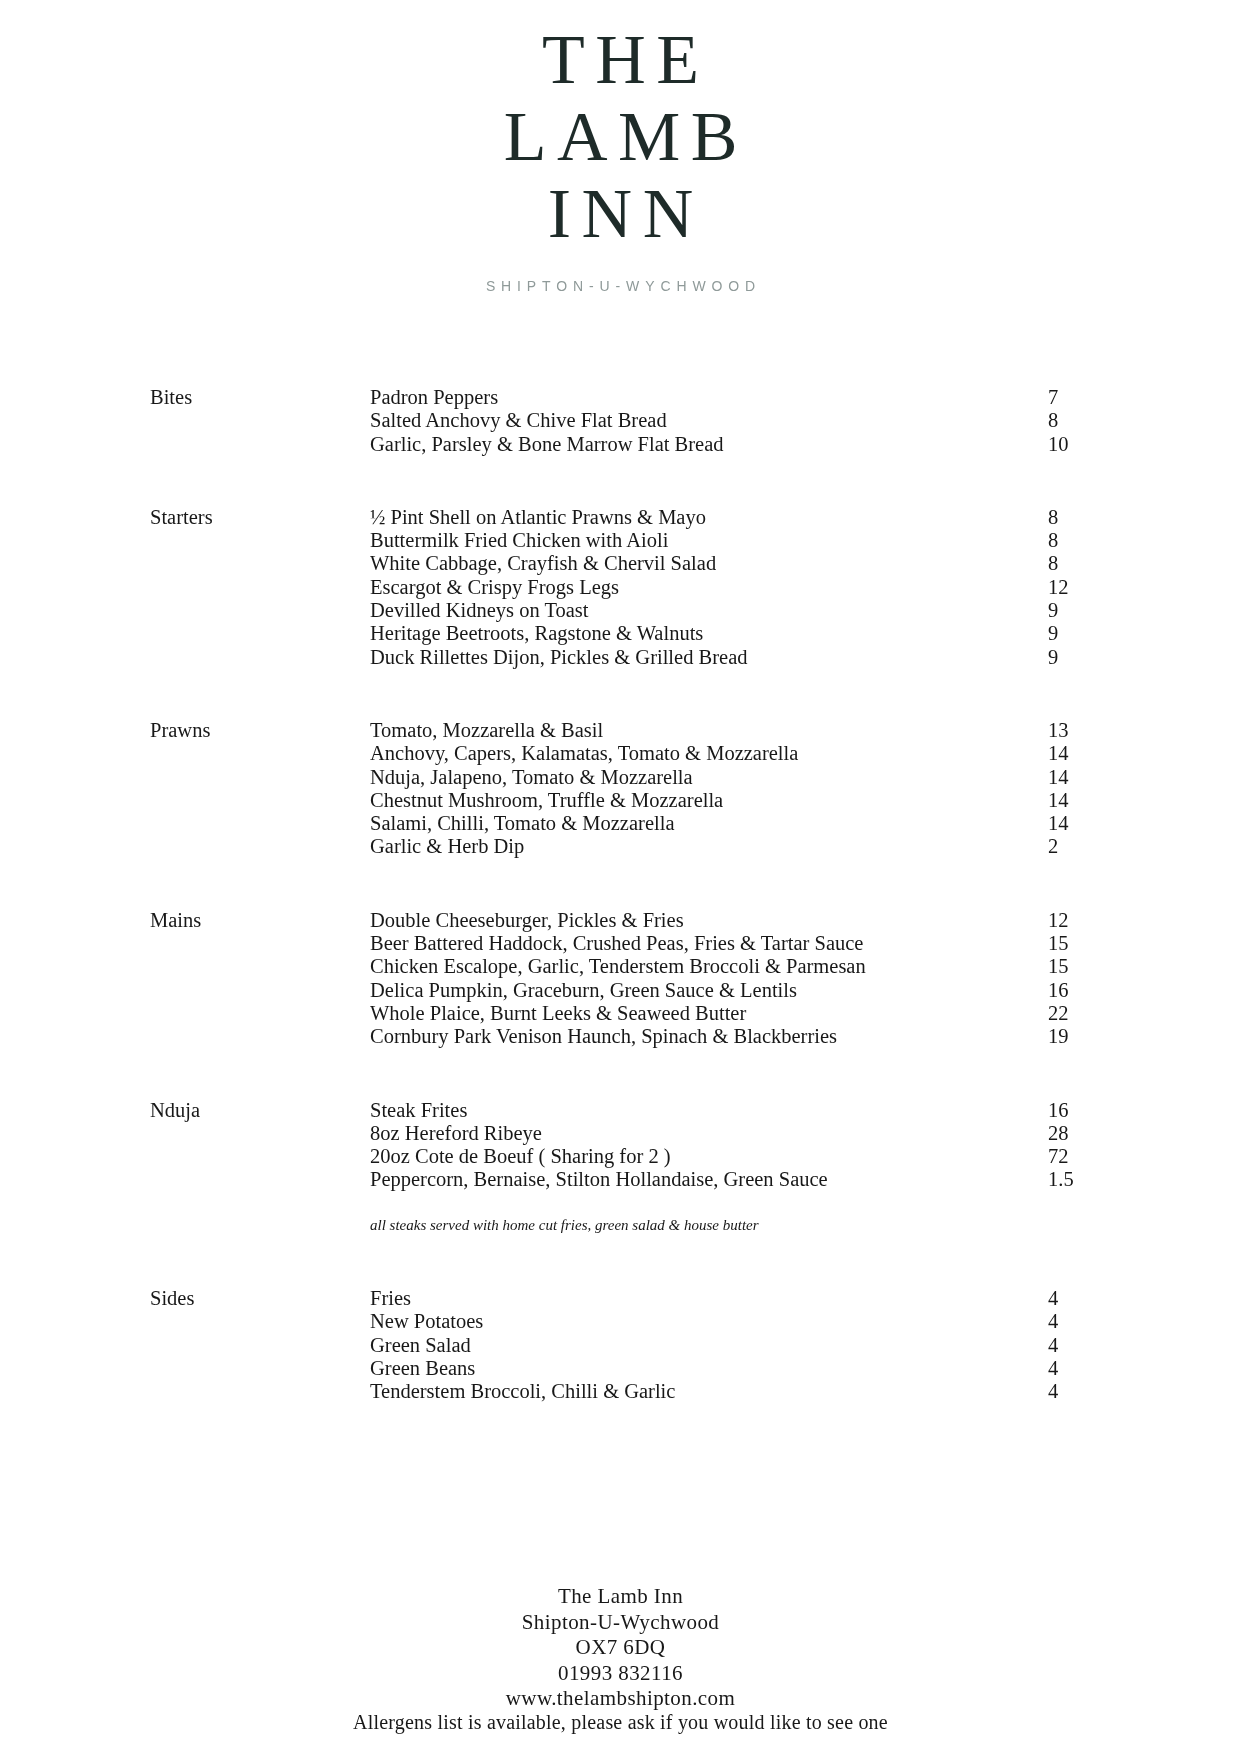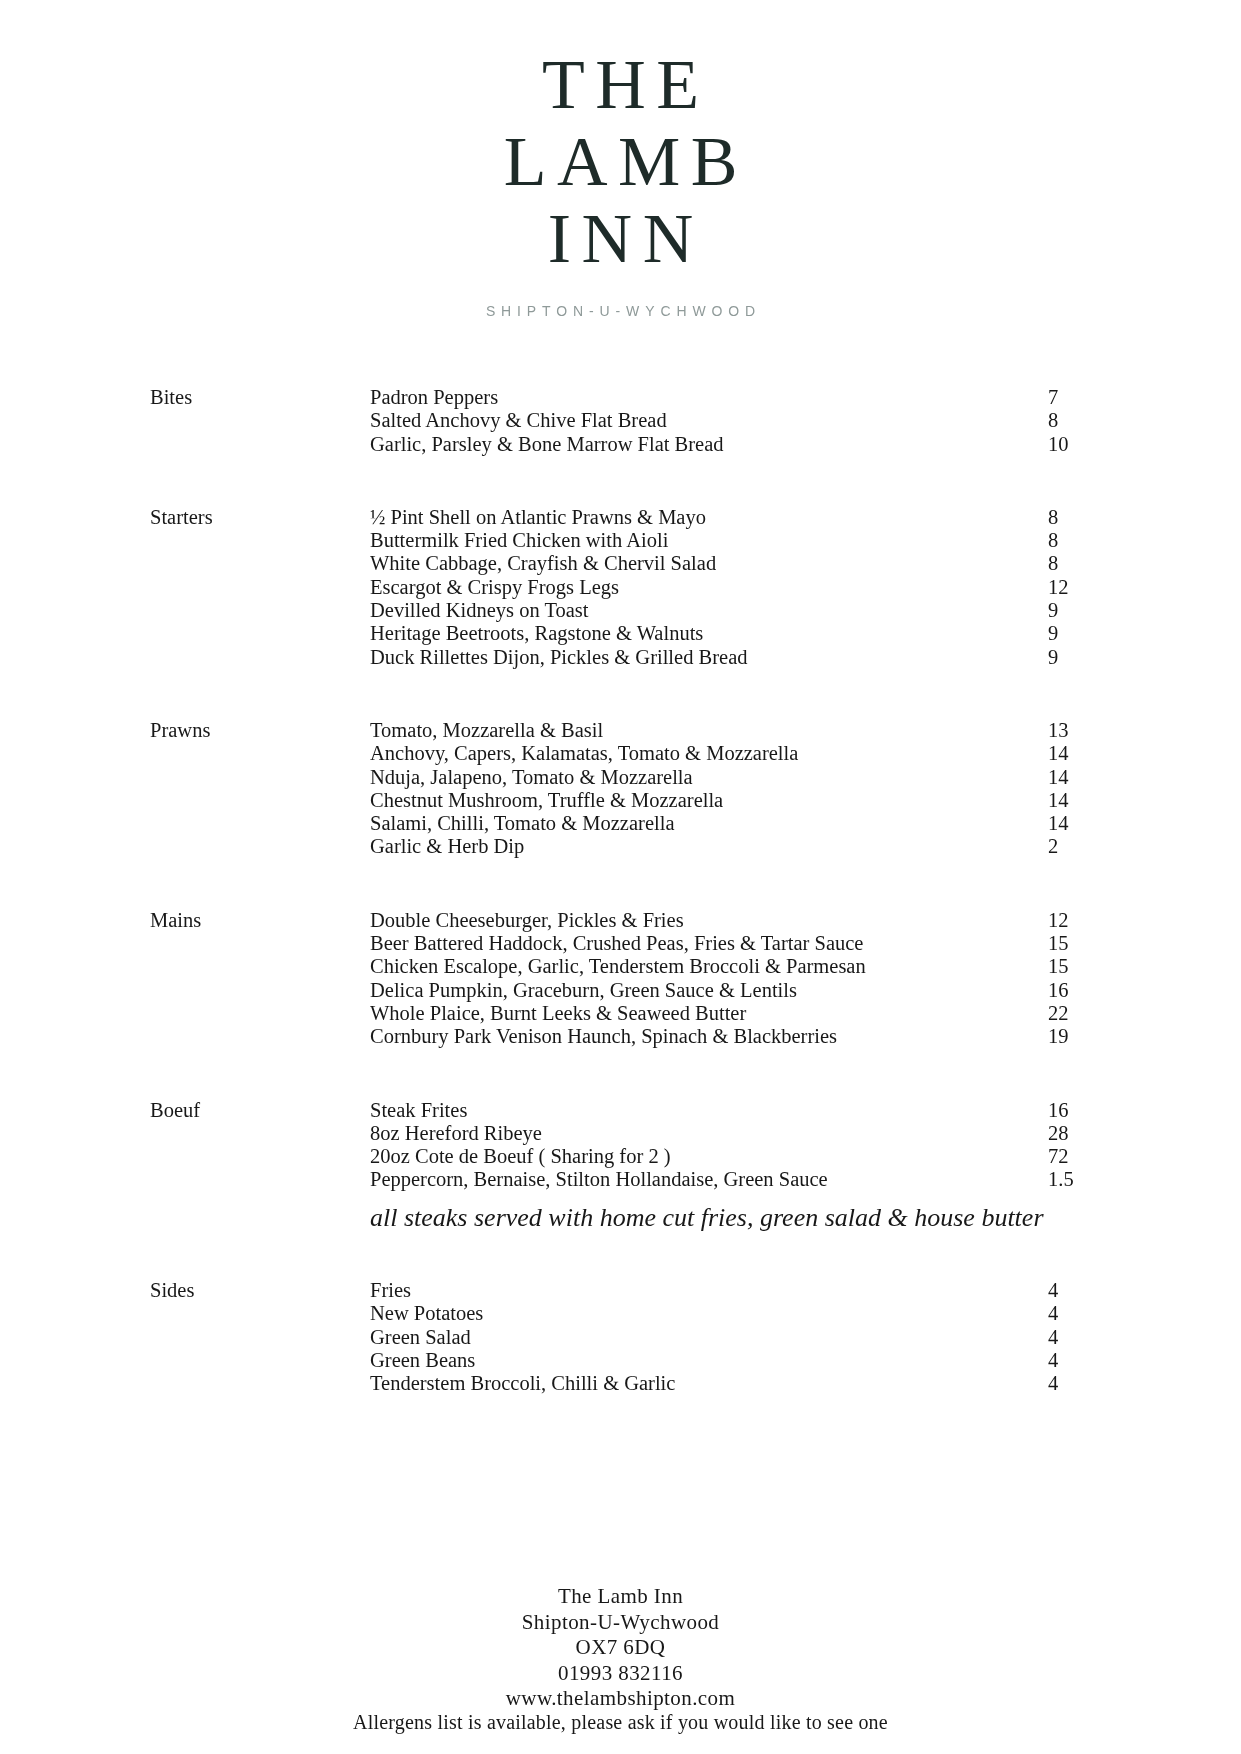--- a/index.html
+++ b/index.html
@@ -9,21 +9,21 @@
     position: relative;
     background: #ffffff;
     color: #181818;
     font-family: "Liberation Serif", serif;
     overflow: hidden;
   }
 
   
   .header {
     position: absolute;
-    top: 46px;
+    top: 21px;
     left: 0;
     width: 100%;
     text-align: center;
   }
   .logo-line {
     font-size: 70px;
     line-height: 77px;
     letter-spacing: 0.15em;
     padding-left: 0.15em; 
     color: var(--logo-color, #1e2b29);
@@ -49,23 +49,23 @@
     line-height: 23.3px;
   }
   .menu-section { display: flex; align-items: flex-start; justify-content: flex-end; }
   .menu-section + .menu-section { margin-top: 50px; }
   .section-label { width: 220px; flex: 0 0 220px; }
   .section-items { flex: 1 1 auto; }
   .menu-item { display: flex; }
   .item-name { width: 678px; flex: 0 0 678px; }
   .item-price { flex: 0 0 auto; text-align: left; }
   .section-note {
-    margin-top: 14px;
+    margin-top: 22px;
     font-style: italic;
-    font-size: 26px;
+    font-size: 15px;
   }
 
   
   .footer {
     position: absolute;
     top: 1584px;
     left: 0;
     width: 100%;
     text-align: center;
   }
@@ -188,21 +188,21 @@
           <span class="item-name">Whole Plaice, Burnt Leeks &amp; Seaweed Butter</span>
           <span class="item-price">22</span>
         </div>
         <div class="menu-item">
           <span class="item-name">Cornbury Park Venison Haunch, Spinach &amp; Blackberries</span>
           <span class="item-price">19</span>
         </div>
       </div>
     </section>
     <section class="menu-section">
-      <div class="section-label">Boeuf</div>
+      <div class="section-label">Nduja</div>
       <div class="section-items">
         <div class="menu-item">
           <span class="item-name">Steak Frites</span>
           <span class="item-price">16</span>
         </div>
         <div class="menu-item">
           <span class="item-name">8oz Hereford Ribeye</span>
           <span class="item-price">28</span>
         </div>
         <div class="menu-item">

